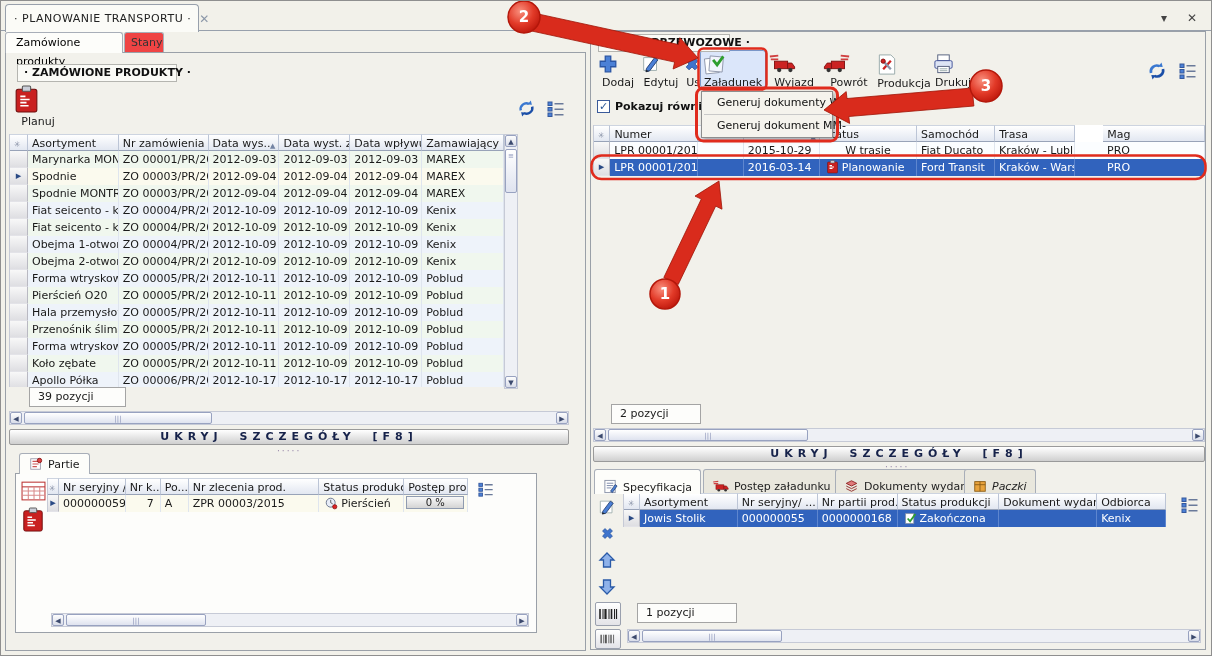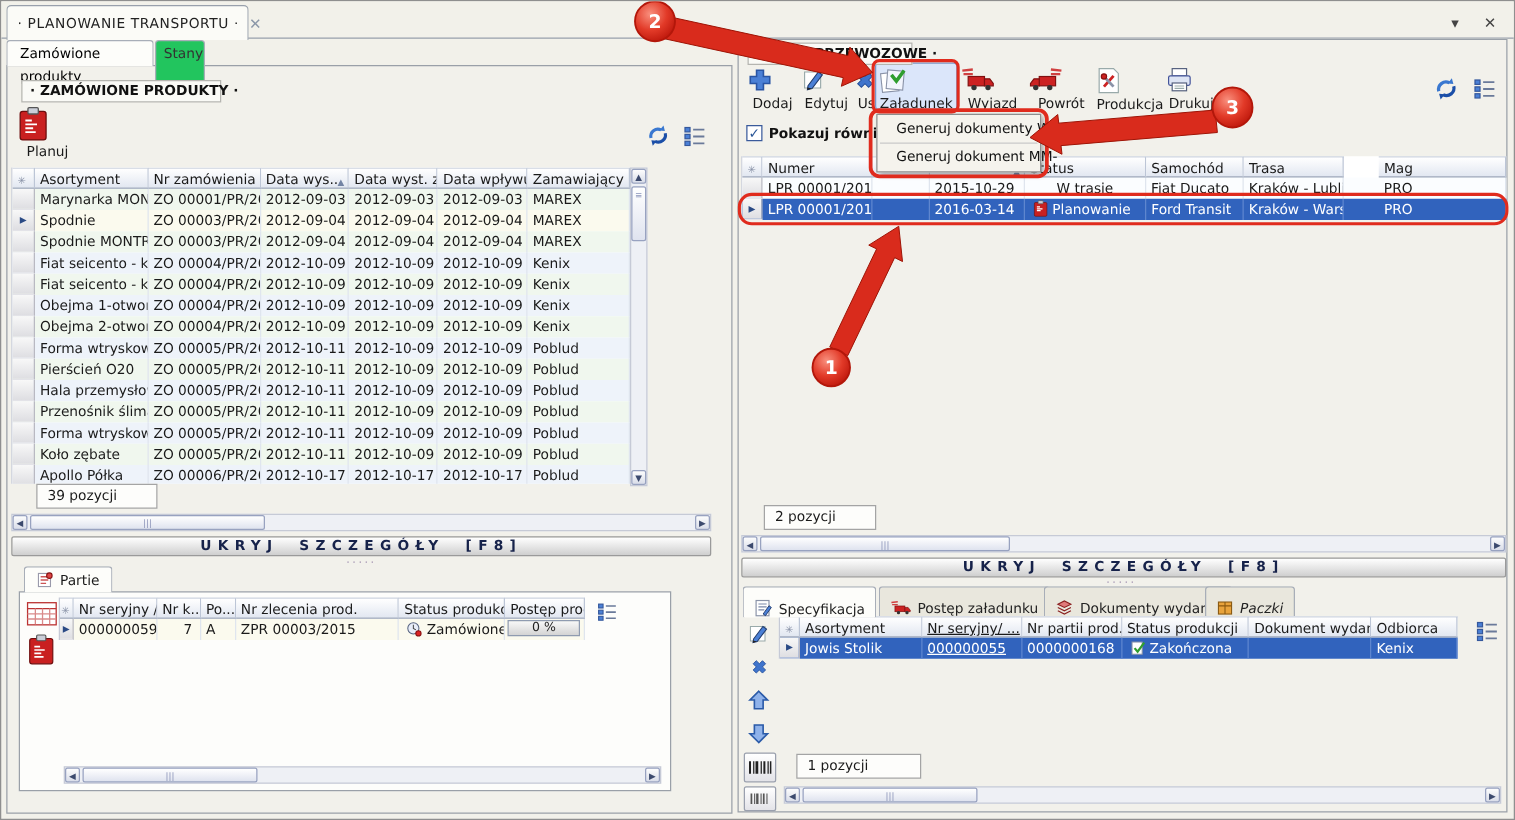--- a/index.html
+++ b/index.html
@@ -8,21 +8,21 @@
   #screen { position:relative; width:1212px; height:656px; background:#f2f1ea; border:1px solid #8f8f8f; overflow:hidden; }
 
   
   .topstrip { position:absolute; left:0; top:0; width:1212px; height:30px; background:#f2f1ea; border-bottom:1px solid #98a0ac; }
   .doctab { position:absolute; left:4px; top:3px; width:194px; height:28px; background:#fbfbf7; border:1px solid #98a0ac; border-bottom:none; border-radius:4px 4px 0 0; display:flex; align-items:center; padding:0 8px; gap:8px; z-index:2; }
   .doctab .t { white-space:nowrap; color:#222; letter-spacing:0.5px; }
   .doctab .x { color:#8b97a8; font-weight:bold; font-size:12px; cursor:default; }
   .winctl { position:absolute; top:10px; color:#444; font-size:12px; font-weight:bold; }
 
   
-  .subtab { position:absolute; top:31px; height:36px; padding:0 10px; line-height:19px; border:1px solid #a8aeb8; border-bottom:none; border-radius:3px 3px 0 0; background:#22c55e; color:#333; z-index:2; }
+  .subtab { position:absolute; top:31px; height:20px; padding:0 10px; line-height:19px; border:1px solid #a8aeb8; border-bottom:none; border-radius:3px 3px 0 0; background:#ef4444; color:#333; z-index:2; }
   .subtab.active { background:#fdfdfa; height:21px; color:#000; }
 
   
   .pagebox { position:absolute; border:1px solid #9aa0a8; background:#f2f1eb; }
   .grouptitle { position:absolute; background:#fafaf6; border:1px solid #b5b5b0; font-weight:bold; font-size:11px; text-align:center; line-height:16px; color:#111; white-space:nowrap; padding:0 6px; z-index:3; }
 
   
   .grid { position:absolute; background:#fff; }
   .thead { display:flex; height:17px; }
   .hcell { background:linear-gradient(#ffffff,#e2e7f1); border-right:1px solid #bcc5d6; border-bottom:1px solid #98a3b8; border-top:1px solid #cdd4e0; padding:1px 0 0 4px; line-height:15px; color:#1a1a1a; white-space:nowrap; overflow:hidden; position:relative; }
@@ -39,21 +39,21 @@
   .selall { font-size:8px; color:#8a93a8; line-height:15px; }
   .sort { position:absolute; right:3px; top:4px; font-size:7px; color:#7384a4; }
 
   
   .lw0{width:18px;} .lw1{width:91px;} .lw2{width:90px;} .lw3{width:71px;} .lw4{width:71px;} .lw5{width:72px;} .lw6{width:82px;}
   
   .rw0{width:17px;} .rw1{width:92px;} .rw2{width:48px;} .rw3{width:80px;} .rw4{width:102px;} .rw5{width:82px;} .rw6{width:84px;} .rw7{width:107px;margin-left:28px;}
   
   .pw0{width:11px;} .pw1{width:67px;} .pw2{width:35px;} .pw3{width:28px;} .pw4{width:131px;} .pw5{width:85px;} .pw6{width:64px;}
   
-  .sw0{width:16px;} .sw1{width:98px;} .sw2{width:80px;text-decoration:underline;} .sw3{width:80px;} .sw4{width:102px;} .sw5{width:98px;} .sw6{width:69px;}
+  .sw0{width:16px;} .sw1{width:98px;} .sw2{width:80px;} .sw3{width:80px;} .sw4{width:102px;} .sw5{width:98px;} .sw6{width:69px;}
 
   .num-r { text-align:right; padding-right:6px; }
   .status-center { text-align:center; padding-left:0; }
   .stat-ic { display:inline-block; vertical-align:-3px; margin:0 3px 0 2px; }
 
   
   .countbox { position:absolute; height:20px; background:#fdfdfb; border:1px solid #a4a4a4; line-height:18px; padding-left:8px; }
   .hidebar { position:absolute; height:16px; background:linear-gradient(#ffffff,#cfcfcf); border:1px solid #9a9a9a; border-radius:2px; text-align:center; font-weight:bold; font-size:11px; line-height:14px; color:#16224a; letter-spacing:5px; word-spacing:8px; overflow:hidden; }
   .dots { position:absolute; color:#98a; font-size:9px; letter-spacing:2px; line-height:6px; }
 
@@ -343,21 +343,21 @@
       <div class="cell pw2 num-r">7</div>
       <div class="cell pw3">A</div>
       <div class="cell pw4">ZPR 00003/2015</div>
       <div class="cell pw5">
         <span class="stat-ic">
           <svg width="13" height="13" viewBox="0 0 16 16">
               <circle cx="7" cy="7" r="5.5" fill="#e8edf8" stroke="#55627f"></circle>
               <path d="M7 3.5v3.5l2.5 1.5" stroke="#444" fill="none"></path>
               <circle cx="12" cy="12" r="2.6" fill="#d22" stroke="#811"></circle>
             </svg>
-        </span><span>Zamówione</span>
+        </span><span>Pierścień</span>
       </div>
       <div class="cell pw6" style="padding-left:2px;">
         <div class="pbar">0 %</div>
       </div>
     </div>
   </div>
   <span class="iconbtn" style="left:477px; top:481px;">
     <svg width="16" height="15" viewBox="0 0 18 16">
         <rect x="1" y="1" width="4" height="3.5" fill="#4b80d6" stroke="#35589c"></rect>
         <rect x="1" y="6.5" width="4" height="3.5" fill="#4b80d6" stroke="#35589c"></rect>

